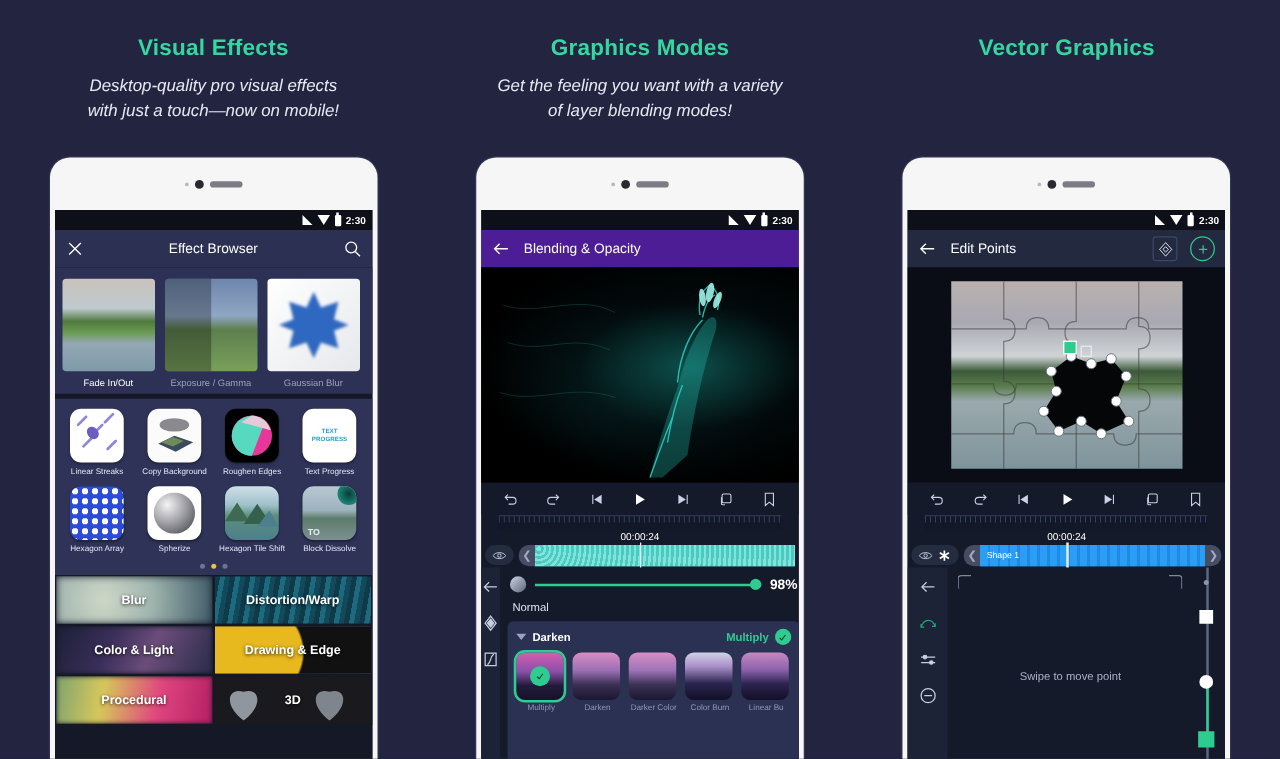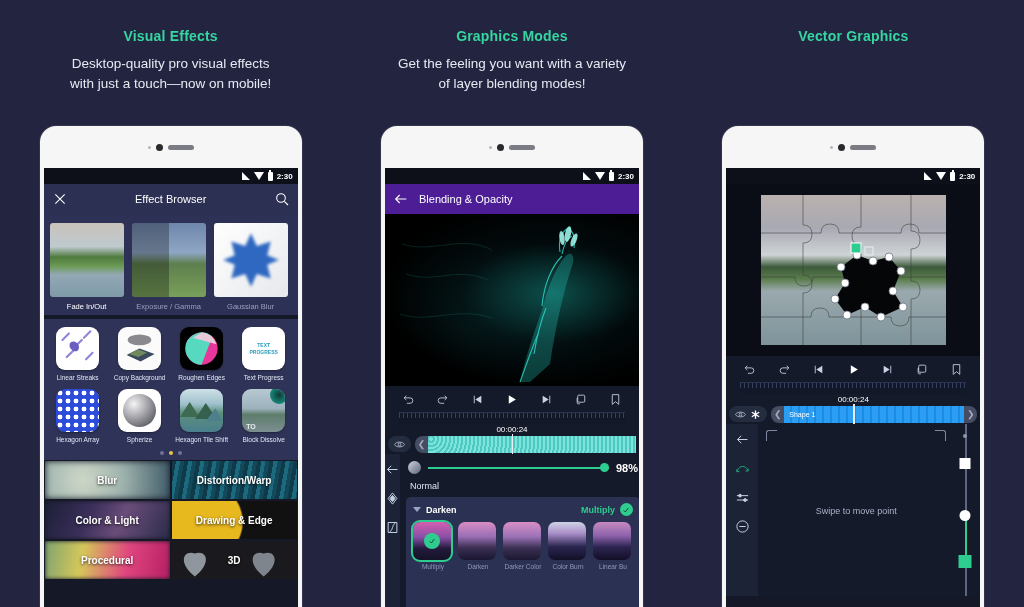--- a/index.html
+++ b/index.html
@@ -9,26 +9,27 @@
     font-family: "Liberation Sans", sans-serif;
     overflow: hidden;
     position: relative;
   }
   .panels { display: flex; width: 1024px; height: 607px; }
   .panel { width: 341.33px; position: relative; }
 
   
   .heading { text-align: center; padding-top: 28px; }
   .heading h1 {
-    font-size: 14px; font-weight: bold; color: #36d6a0;
+    font-size: 18px; font-weight: bold; color: #36d6a0;
     letter-spacing: .2px; margin-bottom: 10px;
   }
   .heading p {
     font-size: 13.5px; color: #e7e9f2; line-height: 1.45;
     padding: 0 30px;
+    font-style: italic;
   }
 
   
   .phone {
     position: absolute; left: 50%; transform: translateX(-50%);
     top: 126px; width: 262px; height: 500px;
     background: #f6f6f6;
     border-radius: 16px 16px 6px 6px;
     box-shadow: 0 0 0 1px rgba(255,255,255,.08);
     overflow: hidden;
@@ -612,20 +613,39 @@
       </div>
 
       <div class="screen">
         <div class="statusbar">
           <div class="sig"></div>
           <div class="wifi"></div>
           <div class="batt"></div>
           <span class="sb-text">2:30</span>
         </div>
 
+        <div class="appbar p3">
+          <div class="ic">
+            <svg viewBox="0 0 24 24">
+                <path d="M20 12 H4 M10 6 L4 12 L10 18"></path>
+              </svg>
+          </div>
+          <div class="title">Edit Points</div>
+          <div class="nav-ic-btn">
+            <svg viewBox="0 0 24 24" style="width:13px;height:13px;stroke:#e6ebf5;fill:none;stroke-width:1.4">
+              <path d="M12 2 L21 12 L12 22 L3 12Z"></path>
+                <path d="M12 8 L16 12 L12 16 L8 12Z"></path>
+            </svg>
+          </div>
+          <div class="nav-ic-btn circ">
+            <svg viewBox="0 0 24 24" style="width:13px;height:13px;stroke:#2ecc8f;fill:none;stroke-width:1.8">
+              <path d="M12 6 V18 M6 12 H18"></path>
+            </svg>
+          </div>
+        </div>
 
         <div class="ed">
 
           <div class="viewport" style="background:#0a0d16;">
             <div style="width:185px;height:150px;position:relative;overflow:hidden;
                  background:linear-gradient(to bottom,#b9b1ae 0%,#a9a9b3 22%,#cfd4d6 40%,#3c5a3a 48%,#5a7d4c 56%,#9aa9ad 64%,#7e949b 100%);">
               <svg viewBox="0 0 185 150" style="position:absolute;inset:0;width:100%;height:100%">
                 <g stroke="rgba(60,60,60,.55)" stroke-width="1" fill="none">
                   <path d="M0 38 H60 q0 -9 9 -9 t9 9 H140 q0 -9 9 -9 t9 9 H185"></path>
                   <path d="M0 82 H34 q0 9 9 9 t9 -9 H110 q0 -9 9 -9 t9 9 H185"></path>

